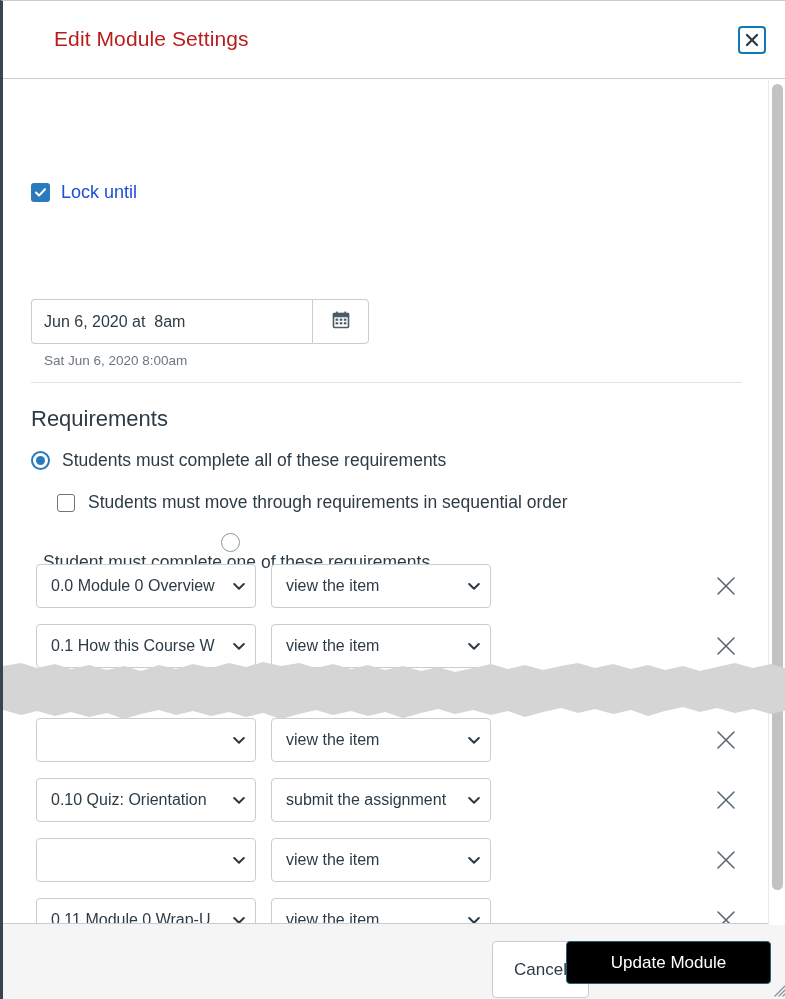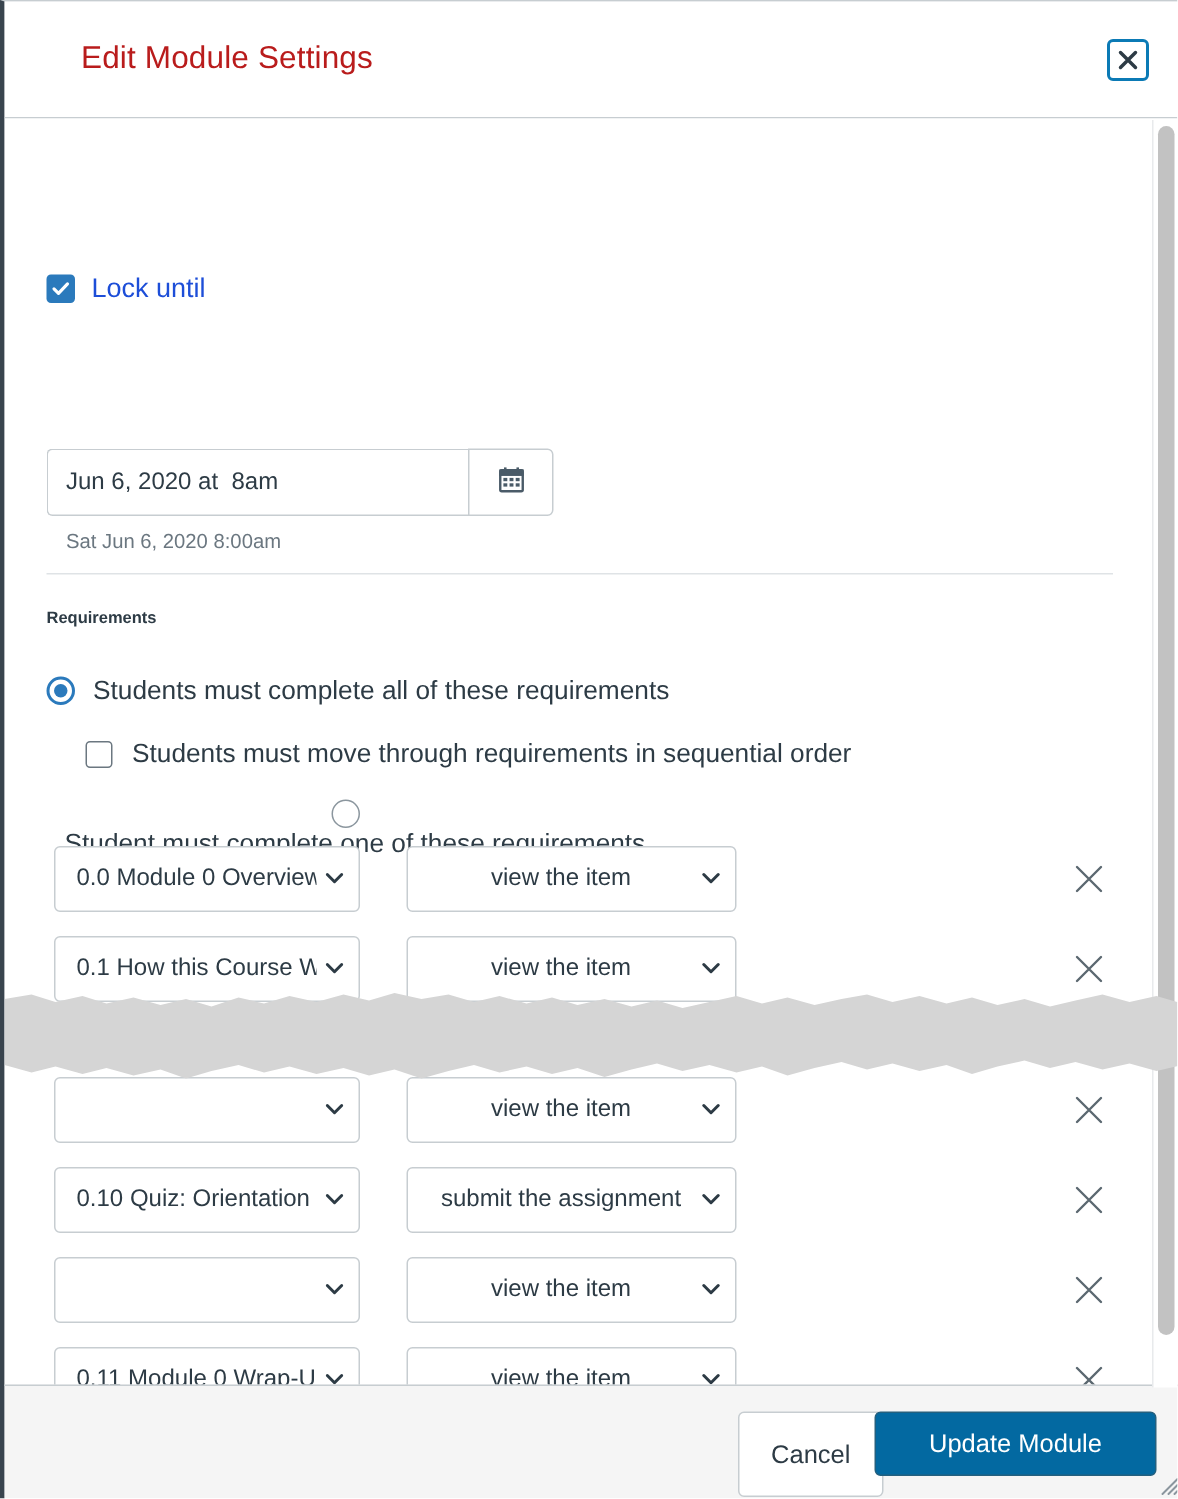--- a/index.html
+++ b/index.html
@@ -145,22 +145,22 @@
     top: 303px;
     width: 711px;
     height: 1px;
     background: #dfe3e6;
   }
 
   #requirements-heading {
     position: absolute;
     left: 28px;
     top: 327px;
-    font-size: 11px;
-    font-weight: bold;
+    font-size: 22px;
+    font-weight: normal;
     color: #2d3b45;
   }
 
   .radio-row {
     position: absolute;
     display: flex;
     align-items: center;
     cursor: pointer;
   }
   #radio-all { left: 28px; top: 371px; }
@@ -220,22 +220,22 @@
     appearance: none;
     -webkit-appearance: none;
     outline: none;
     cursor: pointer;
     white-space: nowrap;
     overflow: hidden;
     text-overflow: clip;
     display: flex;
     align-items: center;
   }
-  .sel-item { left: 33px; width: 204px; }
-  .sel-type { left: 268px; width: 220px; text-align: center; }
+  .sel-item { left: 33px; width: 220px; }
+  .sel-type { left: 268px; width: 220px; }
   .caret {
     position: absolute;
     right: 10px;
     top: 50%;
     transform: translateY(-50%);
     pointer-events: none;
   }
   .sel-text {
     overflow: hidden;
     white-space: nowrap;
@@ -310,23 +310,23 @@
     border-radius: 4px;
     font-size: 17px;
     color: #2d3b45;
     font-family: "Liberation Sans", sans-serif;
     cursor: pointer;
   }
   #update-button {
     position: absolute;
     right: 17px;
     top: 17px;
-    width: 188px;
+    width: 205px;
     height: 43px;
-    background: #0369a1;
+    background: #000000;
     border: 1px solid #24607f;
     border-radius: 4px;
     font-size: 17px;
     color: #ffffff;
     font-family: "Liberation Sans", sans-serif;
     cursor: pointer;
   }
   #resize-handle {
     position: absolute;
     right: 2px;

